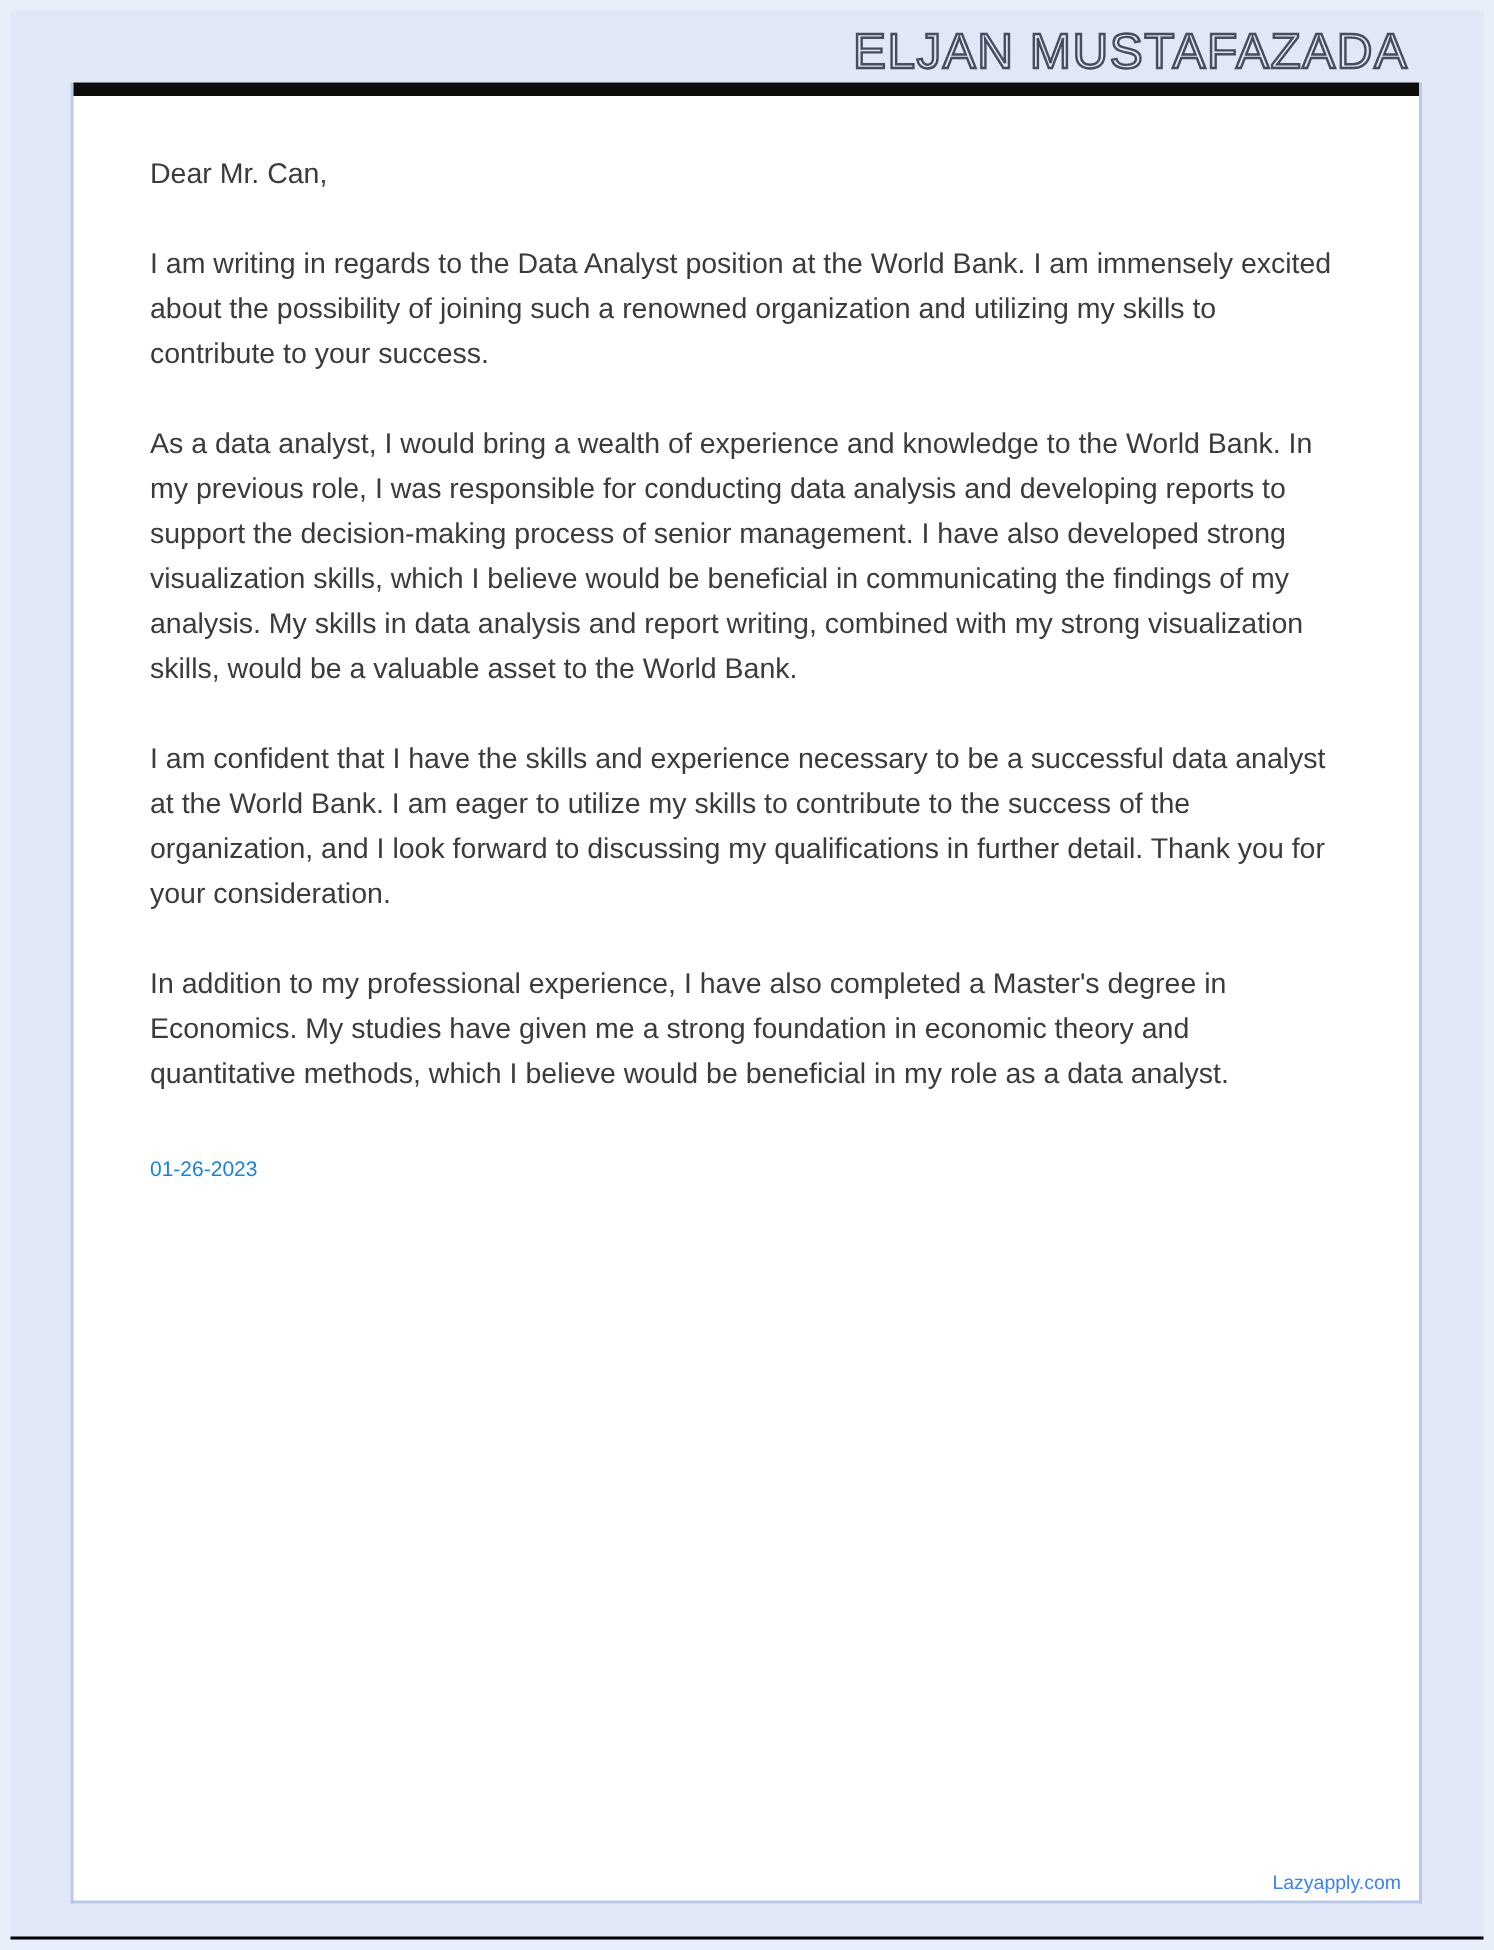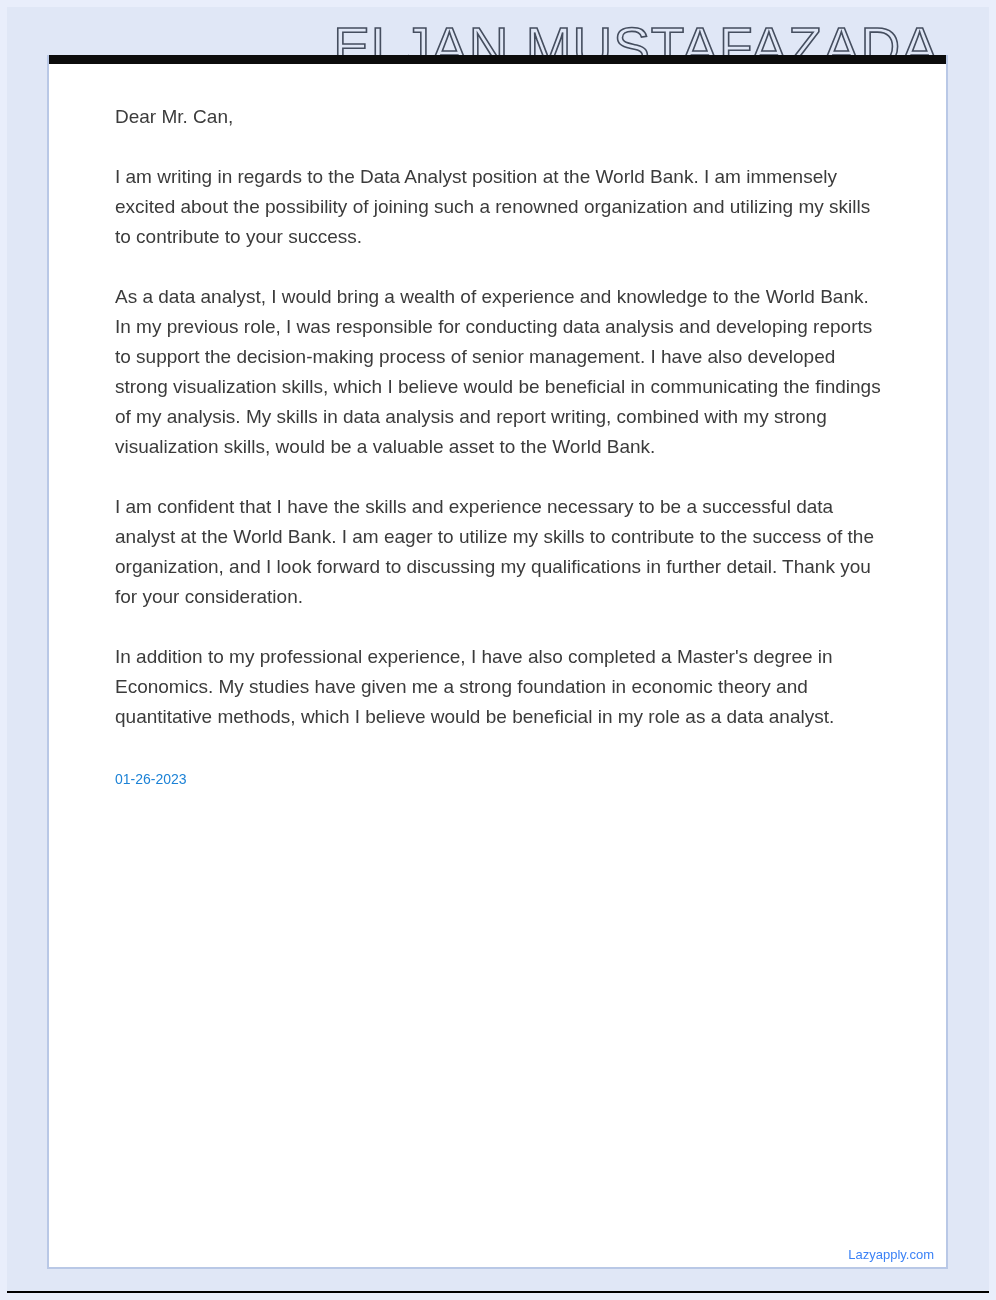--- a/index.html
+++ b/index.html
@@ -13,21 +13,21 @@
     background: #e0e7f6;
     border: 7px solid #e9eefb;
     overflow: hidden;
   }
 
   
   .name-header {
     position: absolute;
     top: 8px;
     right: 50px;
-    font-size: 55px;
+    font-size: 33px;
     font-weight: 500;
     letter-spacing: 1px;
     color: transparent;
     -webkit-text-stroke: 1.6px #454e5f;
     white-space: nowrap;
   }
   @supports not (-webkit-text-stroke: 1px black) {
     .name-header { color: #454e5f; }
   }
 
@@ -42,21 +42,21 @@
     border: 2px solid #b9c8e6;
     border-top: none;
   }
   .page-topbar {
     width: 100%;
     height: 9px;
     background: #0c0c0c;
   }
 
   .letter-body {
-    padding: 38px 58px 0 66px;
+    padding: 38px 58px 0 51px;
     color: #3b3b3b;
     font-size: 19px;
     line-height: 30px;
     font-weight: 400;
   }
   .letter-body p { margin-bottom: 30px; }
   .salutation { margin-bottom: 30px; }
 
   .date-link {
     display: inline-block;

